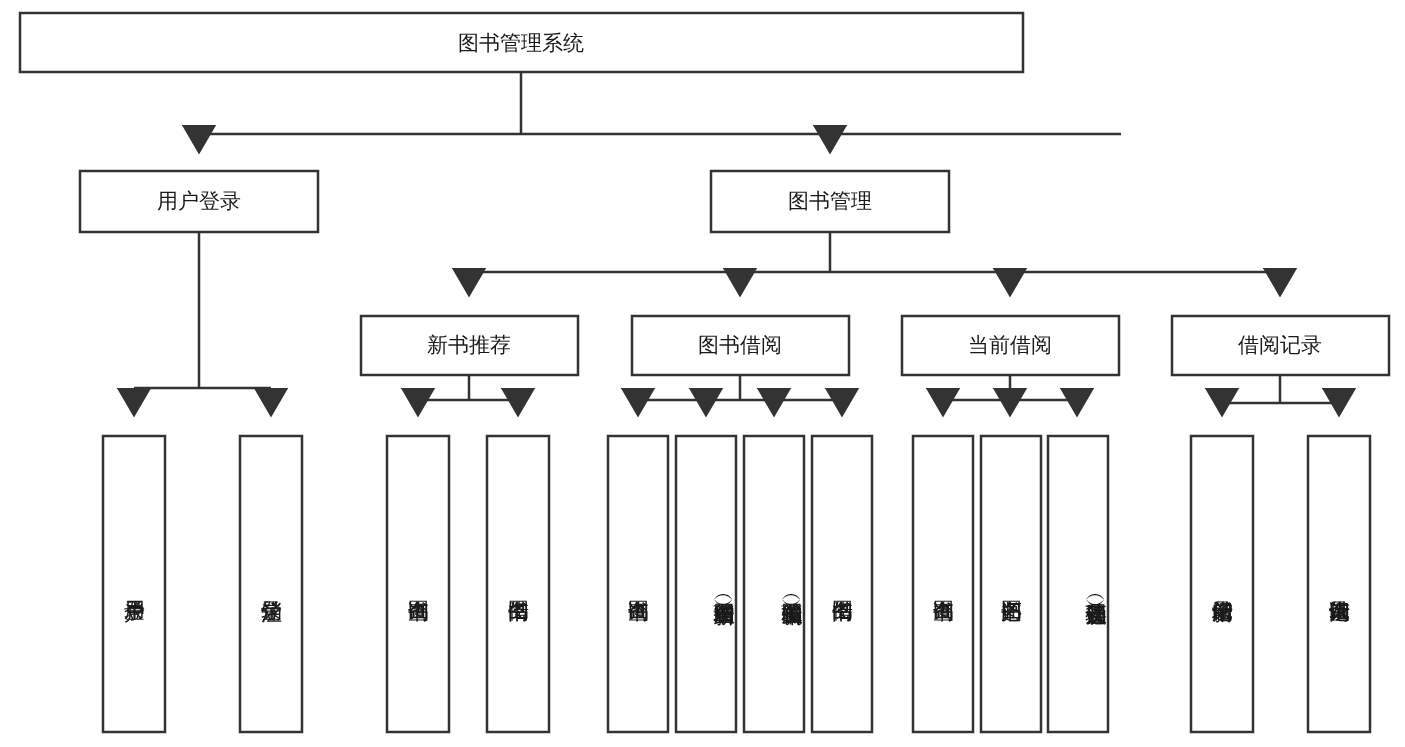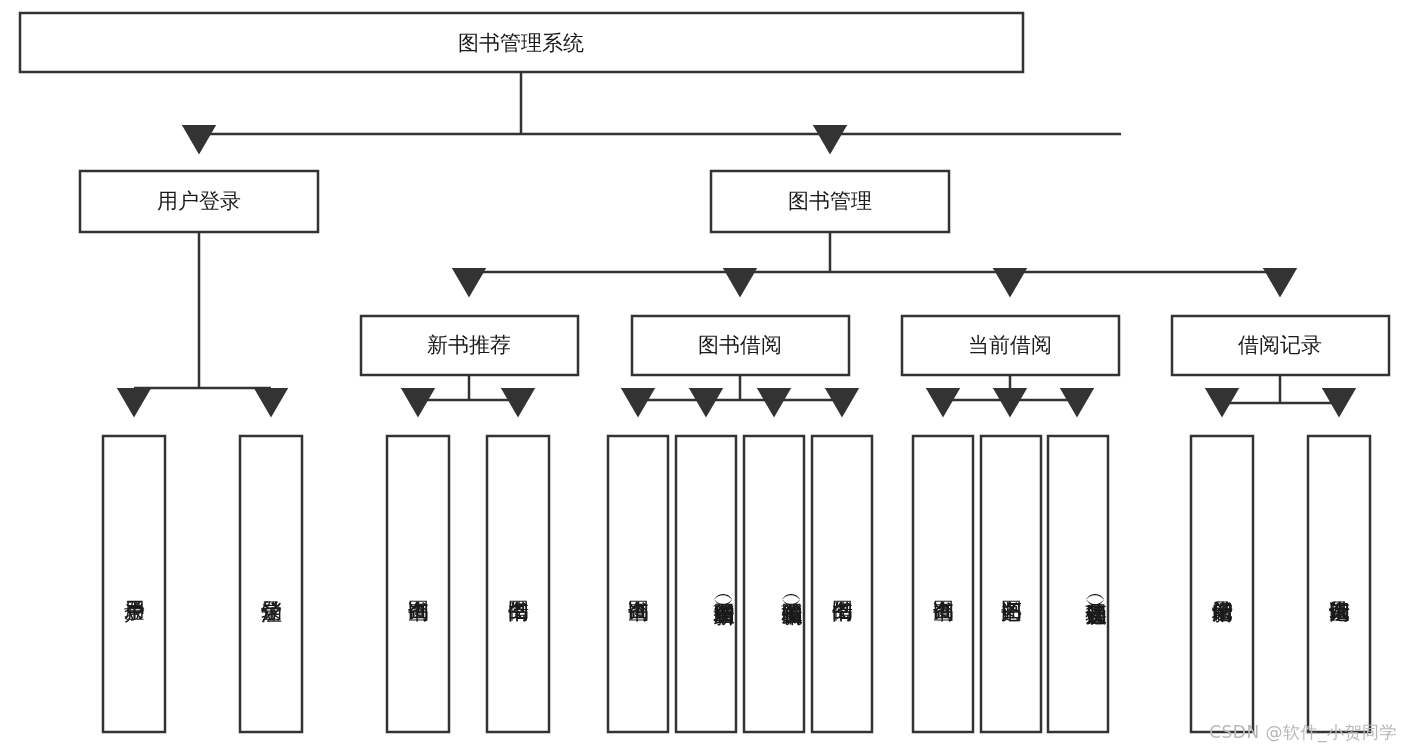--- a/index.html
+++ b/index.html
@@ -225,15 +225,14 @@
   <div class="vlabel" style="left:744px; top:436px; width:60px; height:296px; align-items:flex-start; padding-top:6px; box-sizing:border-box;">编辑图书（管理员）</div>
   <div class="vlabel" style="left:812px; top:436px; width:60px; height:296px;">借阅图书</div>
 
   <div class="vlabel" style="left:913px; top:436px; width:60px; height:296px;">查询图书</div>
   <div class="vlabel" style="left:981px; top:436px; width:60px; height:296px;">归还图书</div>
   <div class="vlabel" style="left:1048px; top:436px; width:60px; height:296px; align-items:flex-start; padding-top:6px; box-sizing:border-box;">确认归还（管理员）</div>
 
   <div class="vlabel" style="left:1191px; top:436px; width:62px; height:296px;">新增借阅记录</div>
   <div class="vlabel" style="left:1308px; top:436px; width:62px; height:296px;">查询借阅记录</div>
 
-  <div class="watermark">CSDN @软件_小贺同学</div>
 
 </div>
 
 </body></html>

